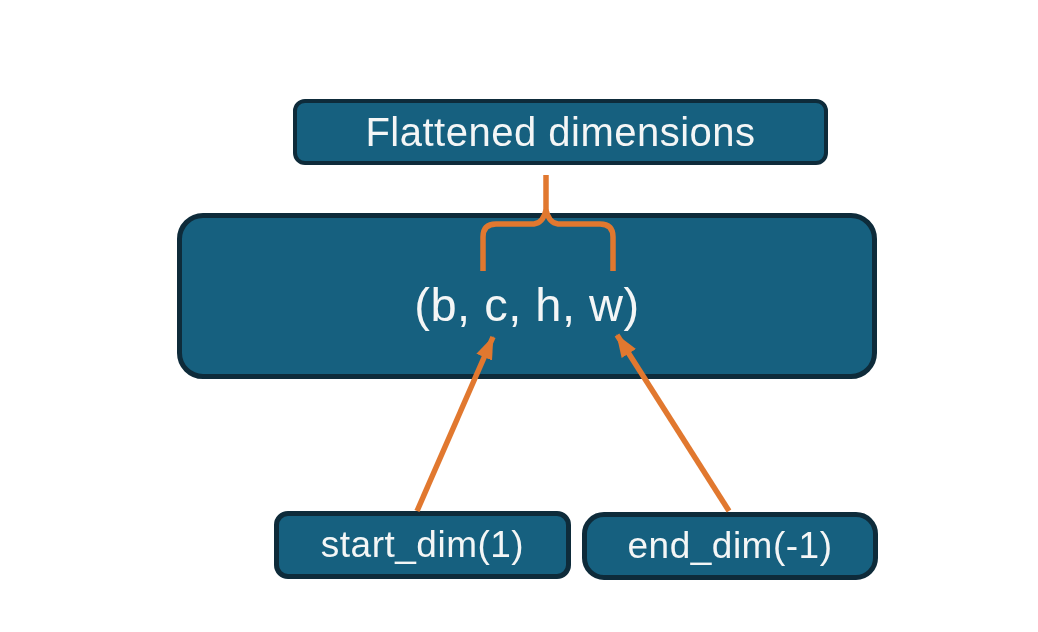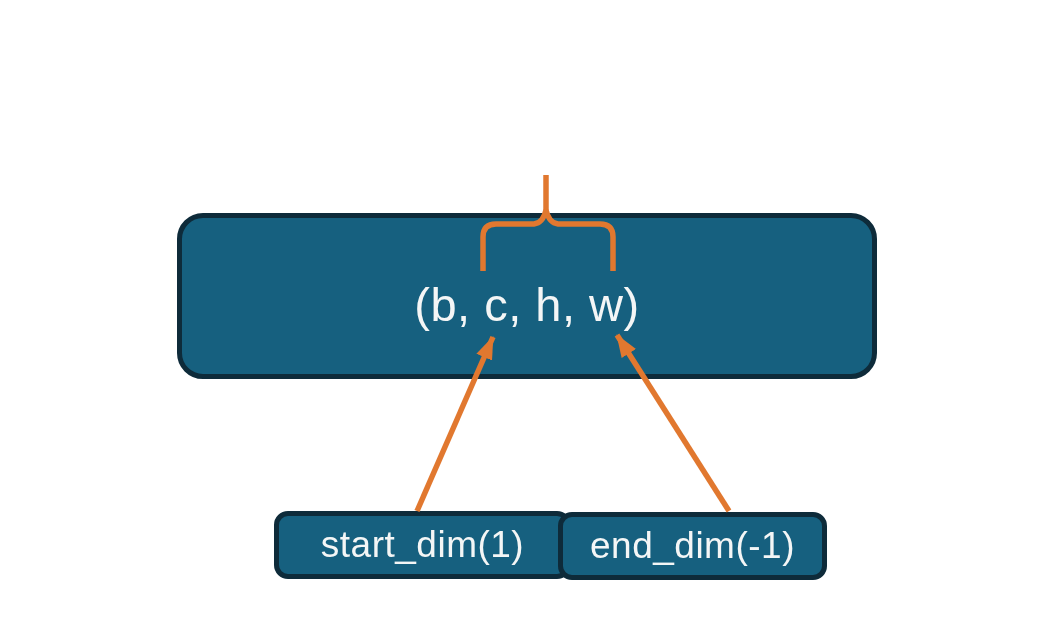--- a/index.html
+++ b/index.html
@@ -46,23 +46,23 @@
     font-size: 47px;
     padding-top: 16px;
   }
   .node-start {
     left: 274px; top: 511px;
     width: 297px; height: 68px;
     border-radius: 14px;
     font-size: 37px;
   }
   .node-end {
-    left: 558px; top: 512px;
-    width: 269px; height: 68px;
-    border-radius: 14px;
+    left: 582px; top: 512px;
+    width: 296px; height: 68px;
+    border-radius: 22px;
     font-size: 37px;
   }
   svg.connector-layer {
     position: absolute;
     left: 0; top: 0;
     width: 1038px; height: 632px;
     z-index: 2;
     pointer-events: none;
   }
   .orange-stroke {
@@ -87,20 +87,23 @@
     <path class="orange-stroke" d="M546,175 L546,210"></path>
 
     <path class="orange-stroke" d="M483,271 L483,237 Q483,224 496,224 L534,224 Q543,223 546,210
              Q549,223 558,224 L600,224 Q613,224 613,237 L613,271"></path>
 
     <line class="orange-stroke" x1="417" y1="511" x2="493" y2="337" marker-end="url(#arrowhead)"></line>
 
     <line class="orange-stroke" x1="729" y1="511" x2="617" y2="335" marker-end="url(#arrowhead)"></line>
   </svg>
 
+  <div class="node node-title">
+    <span>Flattened dimensions</span>
+  </div>
 
   <div class="node node-tensor">
     <span>(b, c, h, w)</span>
   </div>
 
   <div class="node node-start">
     <span>start_dim(1)</span>
   </div>
 
   <div class="node node-end">

